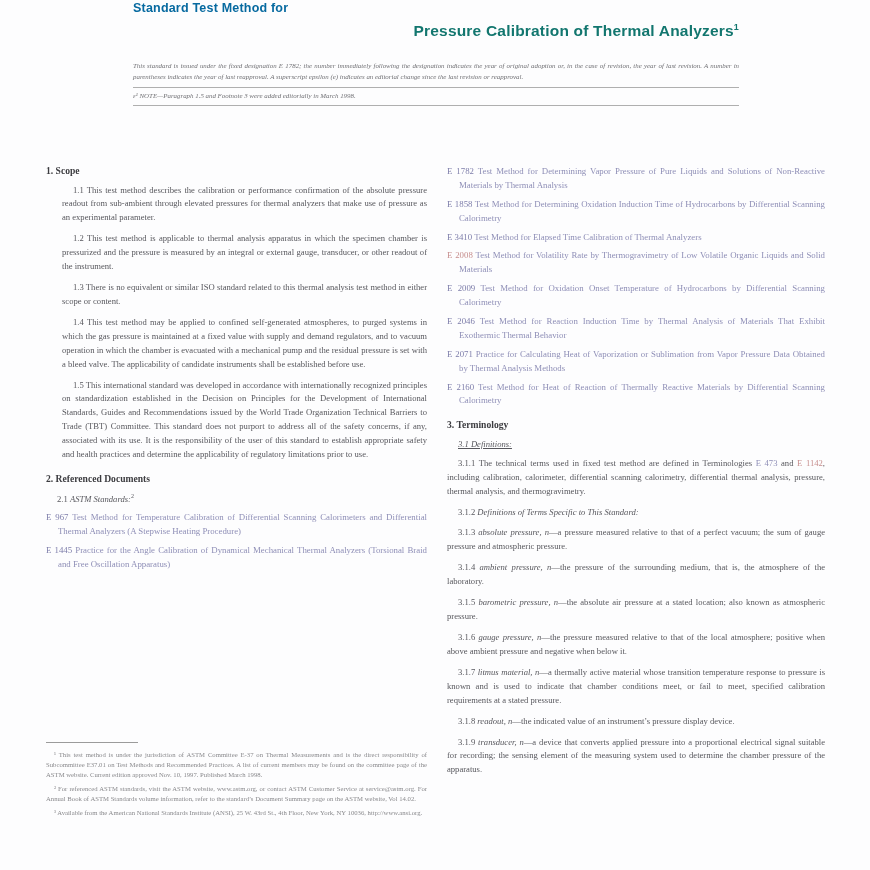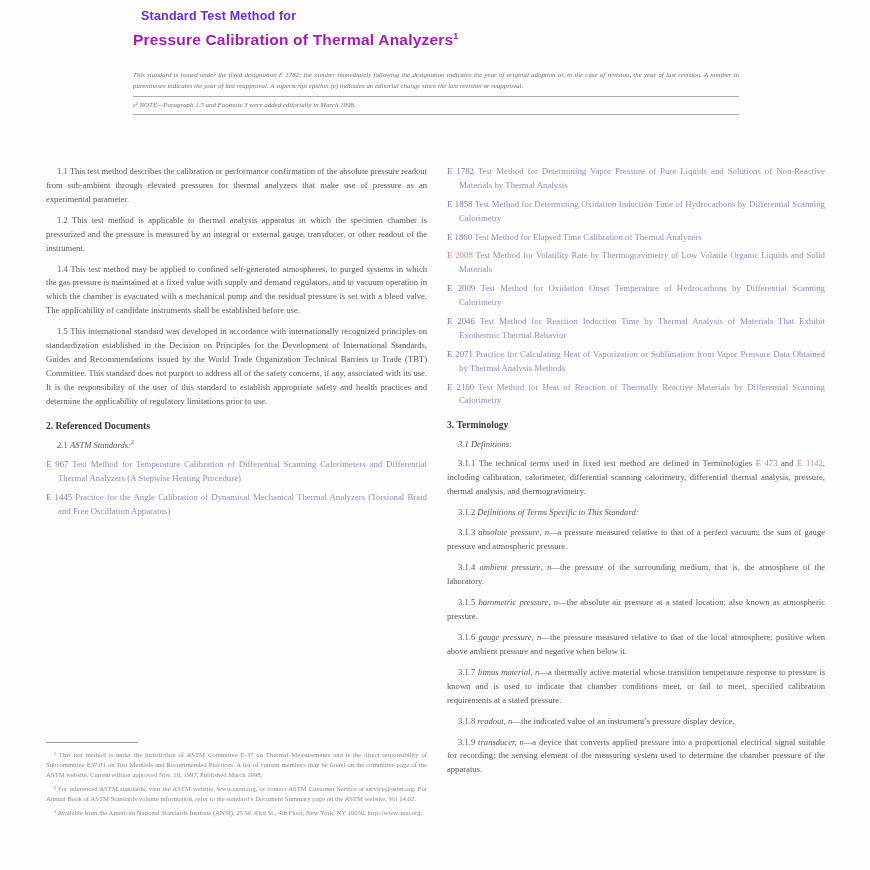--- a/index.html
+++ b/index.html
@@ -16,25 +16,25 @@
   .page{
     position:relative;width:870px;height:870px;overflow:hidden;
     background:#fdfdfe;
     font-family:"Liberation Serif", serif;
   }
   .sheet{position:absolute;inset:0;filter:blur(0.55px) contrast(0.97);}
   
   .masthead{position:absolute;left:133px;top:1px;width:606px;}
   .title-l1{
     font-family:"Liberation Sans", sans-serif;
-    font-size:12.5px;font-weight:bold;color:#6d28d9;margin:8px;letter-spacing:.2px;line-height:1.15;
+    font-size:12.5px;font-weight:bold;color:#0369a1;margin:0;letter-spacing:.2px;line-height:1.15;
   }
   .title-l2{
     font-family:"Liberation Sans", sans-serif;
-    font-size:15.5px;font-weight:bold;color:#a21caf;margin:7px 0 8px 0;letter-spacing:.2px;line-height:1.1;
+    font-size:15.5px;font-weight:bold;color:#0f766e;margin:7px 0 8px 0;letter-spacing:.2px;line-height:1.1;text-align:right;
   }
   .title-l2 sup{font-size:9px;}
   .preamble{
     margin:22px 0 0 0;font-size:6.9px;line-height:1.5;color:var(--faint);
     text-align:justify;font-style:italic;
   }
   .note-box{
     margin-top:5px;border-top:1px solid var(--rule);border-bottom:1px solid var(--rule);
     padding:3px 0 4px 0;
   }
@@ -43,21 +43,21 @@
   .columns{position:absolute;top:165px;left:46px;width:779px;display:flex;gap:20px;}
   .col-left{width:381px;flex:none;}
   .col-right{width:378px;flex:none;}
   h2.sec{
     font-size:9.6px;font-weight:bold;color:var(--ink-dark);
     margin:0 0 7px 0;line-height:1.2;
   }
   h2.sec.later{margin-top:11px;}
   .body-p{
     font-size:8.6px;line-height:1.62;color:var(--ink);
-    text-align:justify;text-indent:11px;margin:0 0 7px 0;
+    text-align:justify;text-indent:11px;margin:0 0 7px 16px;
   }
   .intro-p{font-size:8.6px;line-height:1.62;color:var(--ink);text-indent:11px;margin:0 0 5px 0;}
   .intro-p .it{font-style:italic;}
   .intro-p sup{font-size:6px;}
   .ref{
     font-size:8.8px;line-height:1.58;color:var(--link);
     margin:0 0 5px 0;padding-left:12px;text-indent:-12px;text-align:justify;
   }
   .ref .desig{color:var(--link-dark);margin-top:38px;}
   .ref .desig.alt{color:var(--pink);}
@@ -87,44 +87,46 @@
       <p class="title-l2"><span>Pressure Calibration of Thermal Analyzers</span><sup>1</sup></p>
       <p class="preamble">This standard is issued under the fixed designation E 1782; the number immediately following the designation indicates the year of original adoption or, in the case of revision, the year of last revision. A number in parentheses indicates the year of last reapproval. A superscript epsilon (e) indicates an editorial change since the last revision or reapproval.</p>
       <div class="note-box">
         <p>ε¹ NOTE—Paragraph 1.5 and Footnote 3 were added editorially in March 1998.</p>
       </div>
     </div>
 
     <div class="columns">
 
       <div class="col-left">
+        <h2 class="sec">1. Scope</h2>
         <p class="body-p">1.1 This test method describes the calibration or performance confirmation of the absolute pressure readout from sub-ambient through elevated pressures for thermal analyzers that make use of pressure as an experimental parameter.</p>
         <p class="body-p">1.2 This test method is applicable to thermal analysis apparatus in which the specimen chamber is pressurized and the pressure is measured by an integral or external gauge, transducer, or other readout of the instrument.</p>
+        <p class="body-p">1.3 There is no equivalent or similar ISO standard related to this thermal analysis test method in either scope or content.</p>
         <p class="body-p">1.4 This test method may be applied to confined self-generated atmospheres, to purged systems in which the gas pressure is maintained at a fixed value with supply and demand regulators, and to vacuum operation in which the chamber is evacuated with a mechanical pump and the residual pressure is set with a bleed valve. The applicability of candidate instruments shall be established before use.</p>
         <p class="body-p">1.5 This international standard was developed in accordance with internationally recognized principles on standardization established in the Decision on Principles for the Development of International Standards, Guides and Recommendations issued by the World Trade Organization Technical Barriers to Trade (TBT) Committee. This standard does not purport to address all of the safety concerns, if any, associated with its use. It is the responsibility of the user of this standard to establish appropriate safety and health practices and determine the applicability of regulatory limitations prior to use.</p>
 
         <h2 class="sec later">2. Referenced Documents</h2>
         <p class="intro-p"><span>2.1 </span><span class="it">ASTM Standards:</span><sup>2</sup></p>
 
         <p class="ref"><span class="desig">E 967</span><span> Test Method for Temperature Calibration of Differential Scanning Calorimeters and Differential Thermal Analyzers (A Stepwise Heating Procedure)</span></p>
         <p class="ref"><span class="desig">E 1445</span><span> Practice for the Angle Calibration of Dynamical Mechanical Thermal Analyzers (Torsional Braid and Free Oscillation Apparatus)</span></p>
       </div>
 
       <div class="col-right">
         <p class="ref"><span class="desig">E 1782</span><span> Test Method for Determining Vapor Pressure of Pure Liquids and Solutions of Non-Reactive Materials by Thermal Analysis</span></p>
         <p class="ref"><span class="desig">E 1858</span><span> Test Method for Determining Oxidation Induction Time of Hydrocarbons by Differential Scanning Calorimetry</span></p>
-        <p class="ref"><span class="desig">E 1860</span><span> Test Method for Elapsed Time Calibration of Thermal Analyzers</span></p>
+        <p class="ref"><span class="desig">E 3410</span><span> Test Method for Elapsed Time Calibration of Thermal Analyzers</span></p>
         <p class="ref"><span class="desig alt">E 2008</span><span> Test Method for Volatility Rate by Thermogravimetry of Low Volatile Organic Liquids and Solid Materials</span></p>
         <p class="ref"><span class="desig">E 2009</span><span> Test Method for Oxidation Onset Temperature of Hydrocarbons by Differential Scanning Calorimetry</span></p>
         <p class="ref"><span class="desig">E 2046</span><span> Test Method for Reaction Induction Time by Thermal Analysis of Materials That Exhibit Exothermic Thermal Behavior</span></p>
         <p class="ref"><span class="desig">E 2071</span><span> Practice for Calculating Heat of Vaporization or Sublimation from Vapor Pressure Data Obtained by Thermal Analysis Methods</span></p>
         <p class="ref"><span class="desig">E 2160</span><span> Test Method for Heat of Reaction of Thermally Reactive Materials by Differential Scanning Calorimetry</span></p>
 
         <h2 class="sec later">3. Terminology</h2>
-        <p class="intro-p it" style="font-style:italic;">3.1 Definitions:</p>
+        <p class="intro-p it" style="font-style:italic;text-decoration:underline;">3.1 Definitions:</p>
 
         <p class="term-p"><span>3.1.1 The technical terms used in fixed test method are defined in Terminologies </span><span class="link-span">E 473</span><span> and </span><span class="pink-span">E 1142</span><span>, including calibration, calorimeter, differential scanning calorimetry, differential thermal analysis, pressure, thermal analysis, and thermogravimetry.</span></p>
 
         <p class="term-p"><span>3.1.2 </span><span class="term">Definitions of Terms Specific to This Standard:</span><span></span></p>
         <p class="term-p"><span>3.1.3 </span><span class="term">absolute pressure, n</span><span>—a pressure measured relative to that of a perfect vacuum; the sum of gauge pressure and atmospheric pressure.</span></p>
         <p class="term-p"><span>3.1.4 </span><span class="term">ambient pressure, n</span><span>—the pressure of the surrounding medium, that is, the atmosphere of the laboratory.</span></p>
         <p class="term-p"><span>3.1.5 </span><span class="term">barometric pressure, n</span><span>—the absolute air pressure at a stated location; also known as atmospheric pressure.</span></p>
         <p class="term-p"><span>3.1.6 </span><span class="term">gauge pressure, n</span><span>—the pressure measured relative to that of the local atmosphere; positive when above ambient pressure and negative when below it.</span></p>
         <p class="term-p"><span>3.1.7 </span><span class="term">litmus material, n</span><span>—a thermally active material whose transition temperature response to pressure is known and is used to indicate that chamber conditions meet, or fail to meet, specified calibration requirements at a stated pressure.</span></p>
         <p class="term-p"><span>3.1.8 </span><span class="term">readout, n</span><span>—the indicated value of an instrument’s pressure display device.</span></p>

